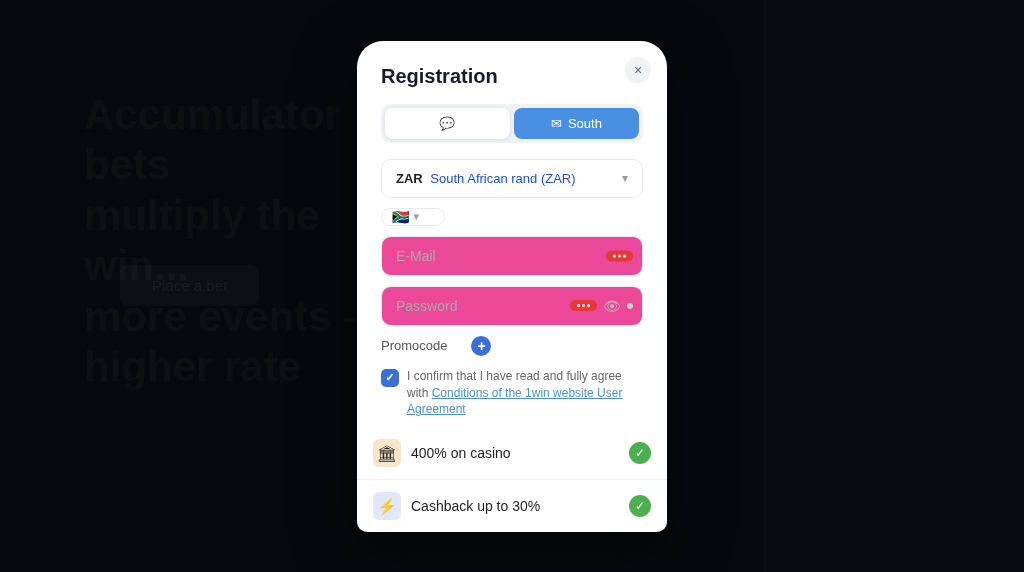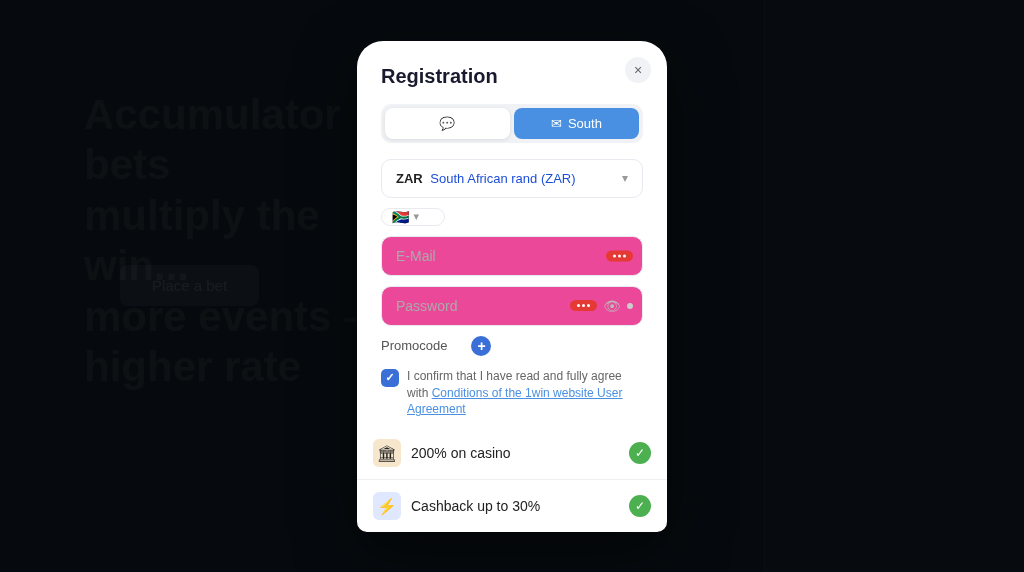--- a/index.html
+++ b/index.html
@@ -538,21 +538,21 @@
     <div class="login-row">
       <span>Already have an account?</span>
       <a class="login-link">Login</a>
     </div>
   </div>
 
   <div class="bonus-cards">
     <div class="bonus-card">
       <div class="bonus-left">
         <div class="bonus-icon bonus-icon-casino">🏛</div>
-        <span>200% on casino</span>
+        <span>400% on casino</span>
       </div>
       <div class="bonus-check">✓</div>
     </div>
     <div class="bonus-card">
       <div class="bonus-left">
         <div class="bonus-icon bonus-icon-cashback">⚡</div>
         <span>Cashback up to 30%</span>
       </div>
       <div class="bonus-check">✓</div>
     </div>

